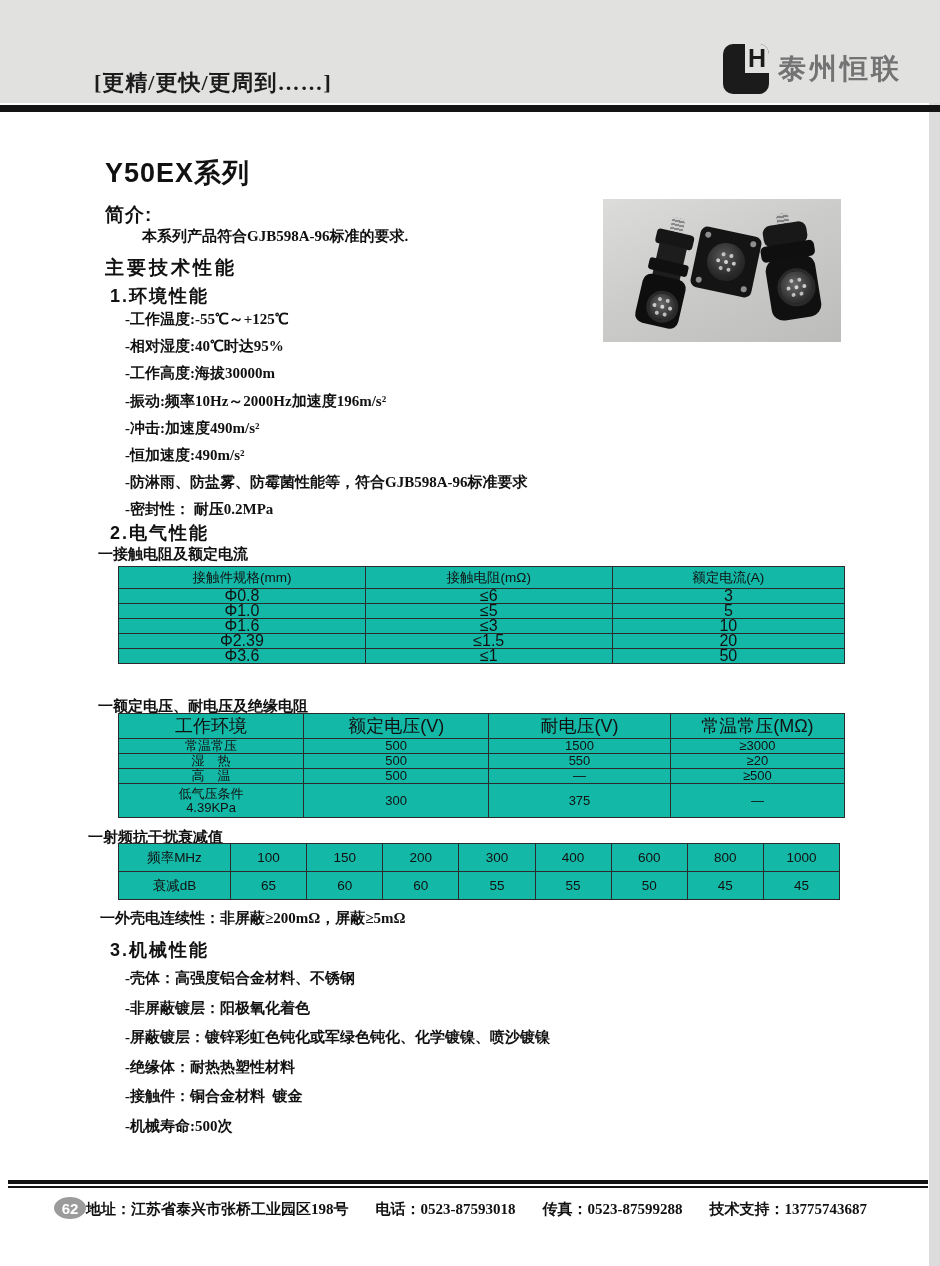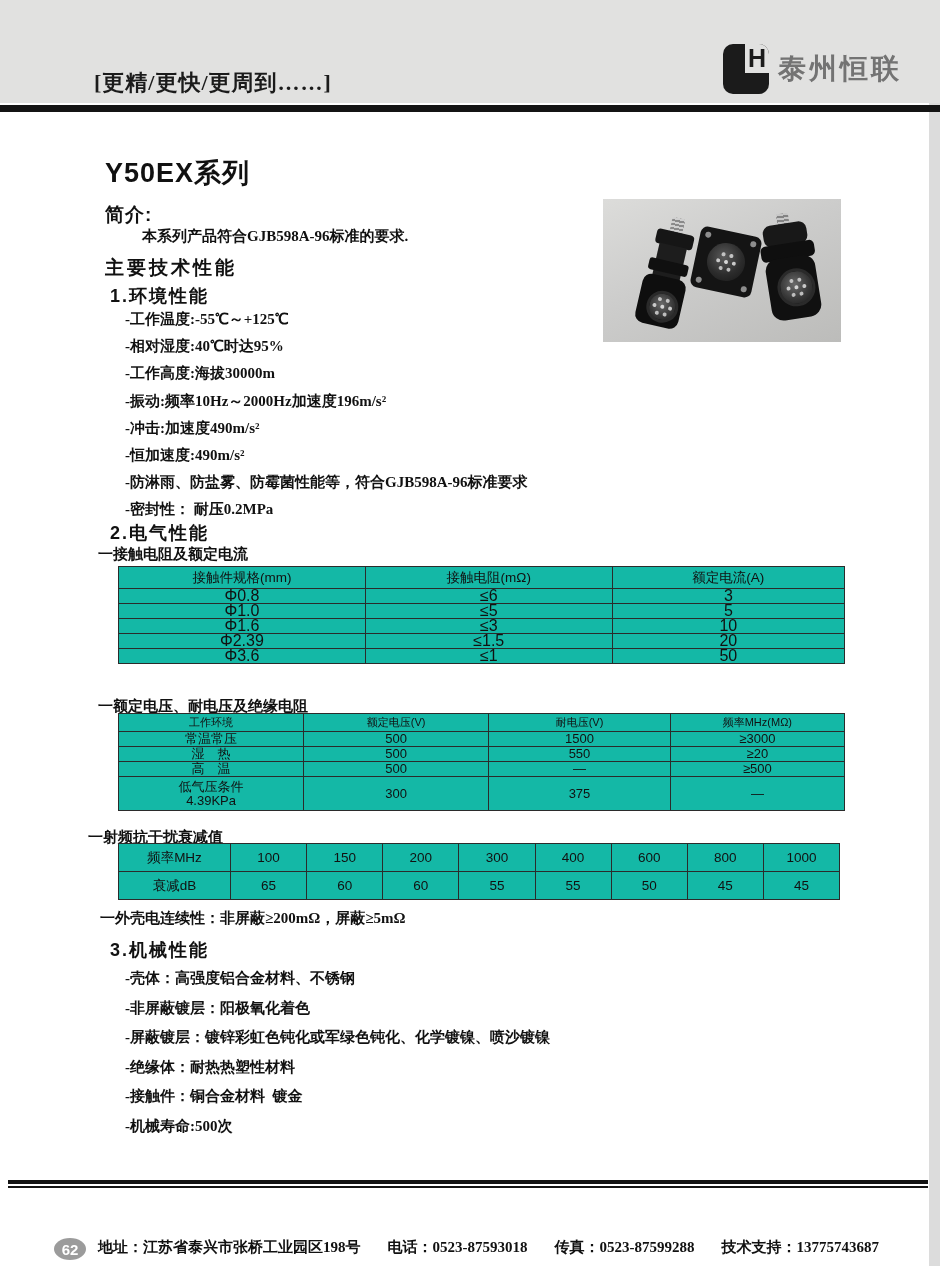--- a/index.html
+++ b/index.html
@@ -50,21 +50,21 @@
   .spec-table { border-collapse:collapse; table-layout:fixed; background:#14b8a6;
                 font-family:"Liberation Sans", sans-serif; }
   .spec-table th, .spec-table td {
     border:1px solid #2b2b2b; text-align:center; vertical-align:middle;
     padding:0; color:#111; font-weight:500; white-space:pre-line;
   }
   .table1 { left:118px; top:566px; width:727px; }
   .table1 th { height:21px; font-size:13.5px; }
   .table1 td { height:14px; font-size:16px; line-height:14px; }
   .table2 { left:118px; top:713px; width:727px; }
-  .table2 th { height:17px; font-size:11px; }
+  .table2 th { height:17px; font-size:18px; }
   .table2 td { height:14px; font-size:13px; line-height:14px; }
   .table2 tbody tr:last-child td { height:33px; }
   .table3 { left:118px; top:843px; width:722px;padding-left:44px; }
   .table3 td { height:27px; font-size:13.5px; }
 
   
   .photo {
     left:603px; top:199px; width:238px; height:143px; z-index:1;
     background:linear-gradient(155deg,#dcdcda 0%,#cccccb 45%,#bcbcba 100%);
   }
@@ -94,21 +94,21 @@
     border:3px solid #2a2a2a; }
   .ca-disc { left:9px; top:14px; width:26px; height:26px; }
   .cc-disc { left:9px; top:12px; width:32px; height:32px; }
   .pin-dots::after { content:""; position:absolute; left:50%; top:50%; width:4px; height:4px; margin:-2px;
     border-radius:50%; background:#d6d6d6;
     box-shadow:8px 0 0 #c9c9c9, -8px 0 0 #c9c9c9, 4px 7px 0 #bdbdbd, -4px 7px 0 #bdbdbd, 4px -7px 0 #c2c2c2, -4px -7px 0 #c2c2c2; }
 
   
   .footer-bar { position:absolute; left:8px; right:12px; top:1180px; height:4px; background:#141414; z-index:1; }
   .footer-bar::after { content:""; position:absolute; left:0; right:0; top:6px; height:2px; background:#141414; }
-  .footer { position:absolute; left:54px; top:1197px; display:flex; align-items:flex-start; gap:12px; z-index:1;margin-top:41px; }
+  .footer { position:absolute; left:54px; top:1197px; display:flex; align-items:flex-end; z-index:1; }
   .page-num {
     width:32px; height:22px; border-radius:50%; background:#9b9b9b; color:#fff;
     font-family:"Liberation Sans", sans-serif; font-weight:bold; font-size:15px;
     display:flex; align-items:center; justify-content:center;
   }
   .contacts { display:flex; gap:27px; }
   .contacts .li { font-size:15px; font-weight:700; white-space:pre; }
 </style>
 </head>
 <body>
@@ -225,21 +225,21 @@
         <col style="width:25.5%">
         <col style="width:25.5%">
         <col style="width:25%">
         <col style="width:24%">
       </colgroup>
     <thead>
       <tr>
           <th>工作环境</th>
           <th>额定电压(V)</th>
           <th>耐电压(V)</th>
-          <th>频率MHz(MΩ)</th>
+          <th>常温常压(MΩ)</th>
         </tr>
     </thead>
     <tbody>
         <tr>
           <td>常温常压</td>
           <td>500</td>
           <td>1500</td>
           <td>≥3000</td>
         </tr>
         <tr>

